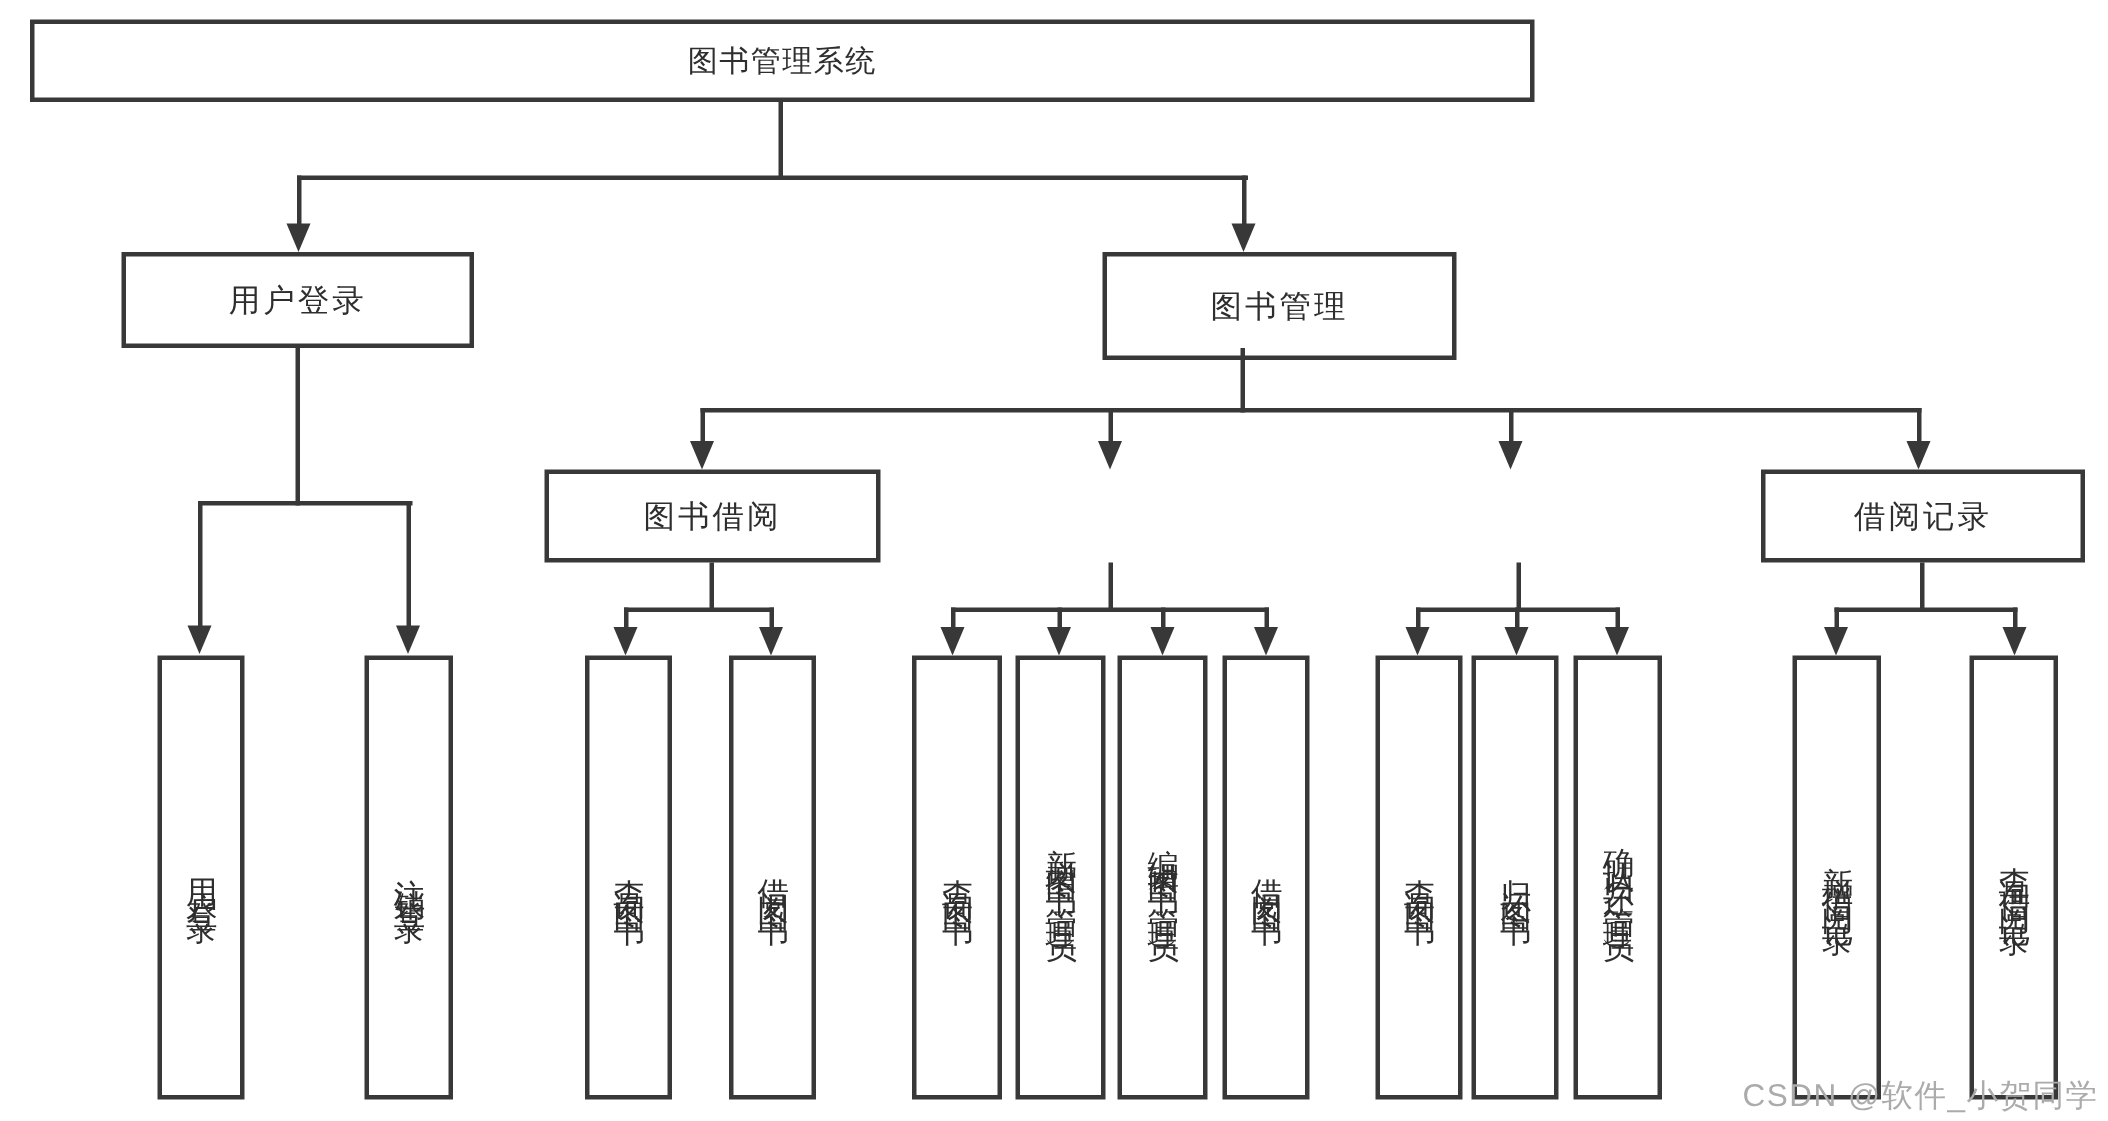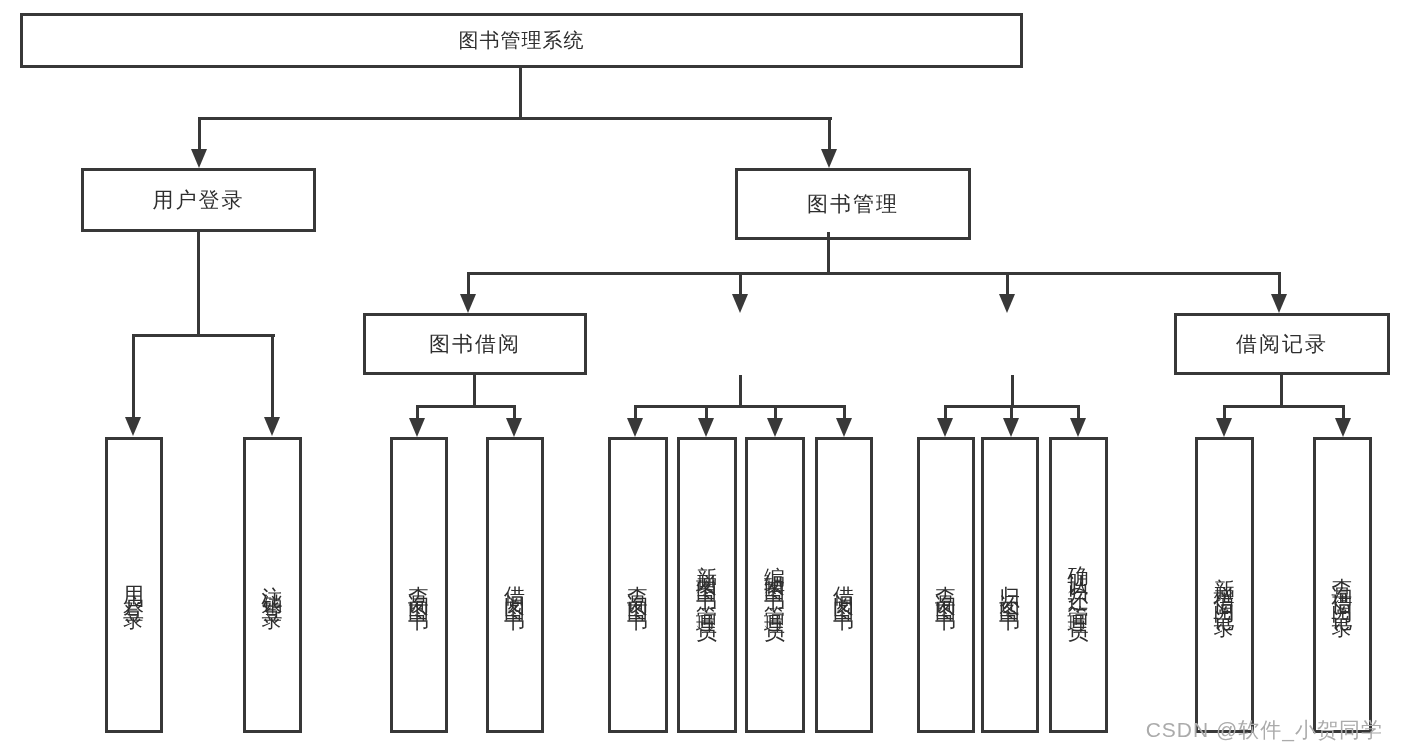--- a/index.html
+++ b/index.html
@@ -30,21 +30,21 @@
   }
   .line{position:absolute;background:var(--line);}
   .arrowhead{
     position:absolute;width:0;height:0;
     border-left:8px solid transparent;
     border-right:8px solid transparent;
     border-top:19px solid var(--line);
   }
   .watermark{
     position:absolute;
-    top:716px;right:22px;
+    top:716px;right:6px;
     font-size:21px;
     color:var(--wm);
     letter-spacing:1px;
     z-index:5;
     white-space:nowrap;
   }
 </style>
 </head>
 <body>
 

